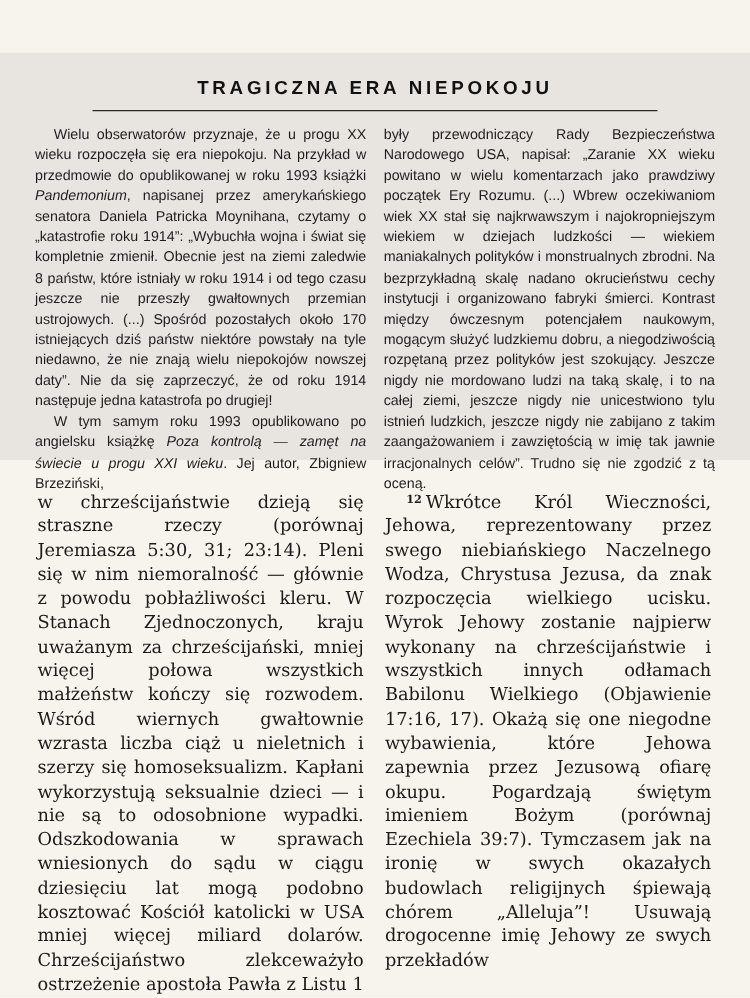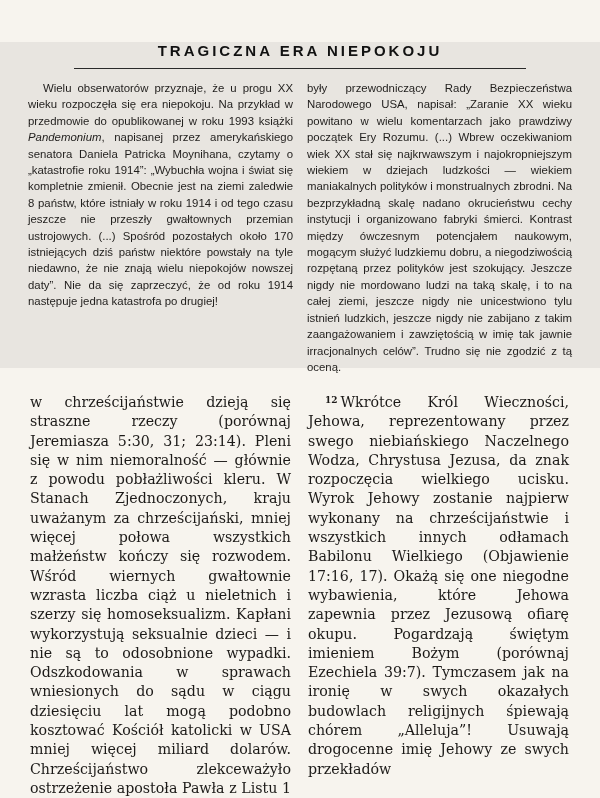--- a/index.html
+++ b/index.html
@@ -15,21 +15,21 @@
 
   
   .infobox {
     position: absolute;
     top: 42px;
     left: 0;
     width: 600px;
     height: 326px;
     background: #e8e5e0;
     box-sizing: border-box;
-    padding: 0 28px 0 28px;
+    padding: 20px 28px 0 28px;
   }
   .infobox-title {
     text-align: center;
     font-family: "Liberation Sans", sans-serif;
     font-weight: bold;
     font-size: 15px;
     letter-spacing: 3px;
     color: #111;
     margin: 0;
   }
@@ -98,20 +98,21 @@
 <body>
 
 <div class="page">
 
   <div class="infobox">
     <h2 class="infobox-title">TRAGICZNA ERA NIEPOKOJU</h2>
     <div class="title-rule"></div>
     <div class="box-cols">
       <div class="box-col">
           <p class="indent">Wielu obserwatorów przyznaje, że u progu XX wieku rozpoczęła się era niepokoju. Na przykład w przedmowie do opublikowanej w roku 1993 książki <i>Pandemonium</i>, napisanej przez amerykańskiego senatora Daniela Patricka Moynihana, czytamy o „katastrofie roku 1914”: „Wybuchła wojna i świat się kompletnie zmienił. Obecnie jest na ziemi zaledwie 8 państw, które istniały w roku 1914 i od tego czasu jeszcze nie przeszły gwałtownych przemian ustrojowych. (...) Spośród pozostałych około 170 istniejących dziś państw niektóre powstały na tyle niedawno, że nie znają wielu niepokojów nowszej daty”. Nie da się zaprzeczyć, że od roku 1914 następuje jedna katastrofa po drugiej!</p>
+          <p class="indent">W tym samym roku 1993 opublikowano po angielsku książkę <i>Poza kontrolą — zamęt na świecie u progu XXI wieku</i>. Jej autor, Zbigniew Brzeziński,</p>
         </div>
       <div class="box-col">
           <p>były przewodniczący Rady Bezpieczeństwa Narodowego USA, napisał: „Zaranie XX wieku powitano w wielu komentarzach jako prawdziwy początek Ery Rozumu. (...) Wbrew oczekiwaniom wiek XX stał się najkrwawszym i najokropniejszym wiekiem w dziejach ludzkości — wiekiem maniakalnych polityków i monstrualnych zbrodni. Na bezprzykładną skalę nadano okrucieństwu cechy instytucji i organizowano fabryki śmierci. Kontrast między ówczesnym potencjałem naukowym, mogącym służyć ludzkiemu dobru, a niegodziwością rozpętaną przez polityków jest szokujący. Jeszcze nigdy nie mordowano ludzi na taką skalę, i to na całej ziemi, jeszcze nigdy nie unicestwiono tylu istnień ludzkich, jeszcze nigdy nie zabijano z takim zaangażowaniem i zawziętością w imię tak jawnie irracjonalnych celów”. Trudno się nie zgodzić z tą oceną.</p>
         </div>
     </div>
   </div>
 
   <div class="main-cols">
     <div class="main-col">
         <p>w chrześcijaństwie dzieją się straszne rzeczy (porównaj Jeremiasza 5:30, 31; 23:14). Pleni się w nim niemoralność — głównie z powodu pobłażliwości kleru. W Stanach Zjednoczonych, kraju uważanym za chrześcijański, mniej więcej połowa wszystkich małżeństw kończy się rozwodem. Wśród wiernych gwałtownie wzrasta liczba ciąż u nieletnich i szerzy się homoseksualizm. Kapłani wykorzystują seksualnie dzieci — i nie są to odosobnione wypadki. Odszkodowania w sprawach wniesionych do sądu w ciągu dziesięciu lat mogą podobno kosztować Kościół katolicki w USA mniej więcej miliard dolarów. Chrześcijaństwo zlekceważyło ostrzeżenie apostoła Pawła z Listu 1 do Koryntian 6:9, 10: „A czyż nie wiecie, że nieprawi nie odziedziczą królestwa Bożego? Nie dajcie się wprowadzić w błąd. Ani rozpustnicy, ani bałwochwalcy, ani cudzołożnicy, ani mężczyźni utrzymywani do celów sprzecznych z naturą, ani mężczyźni</p>

